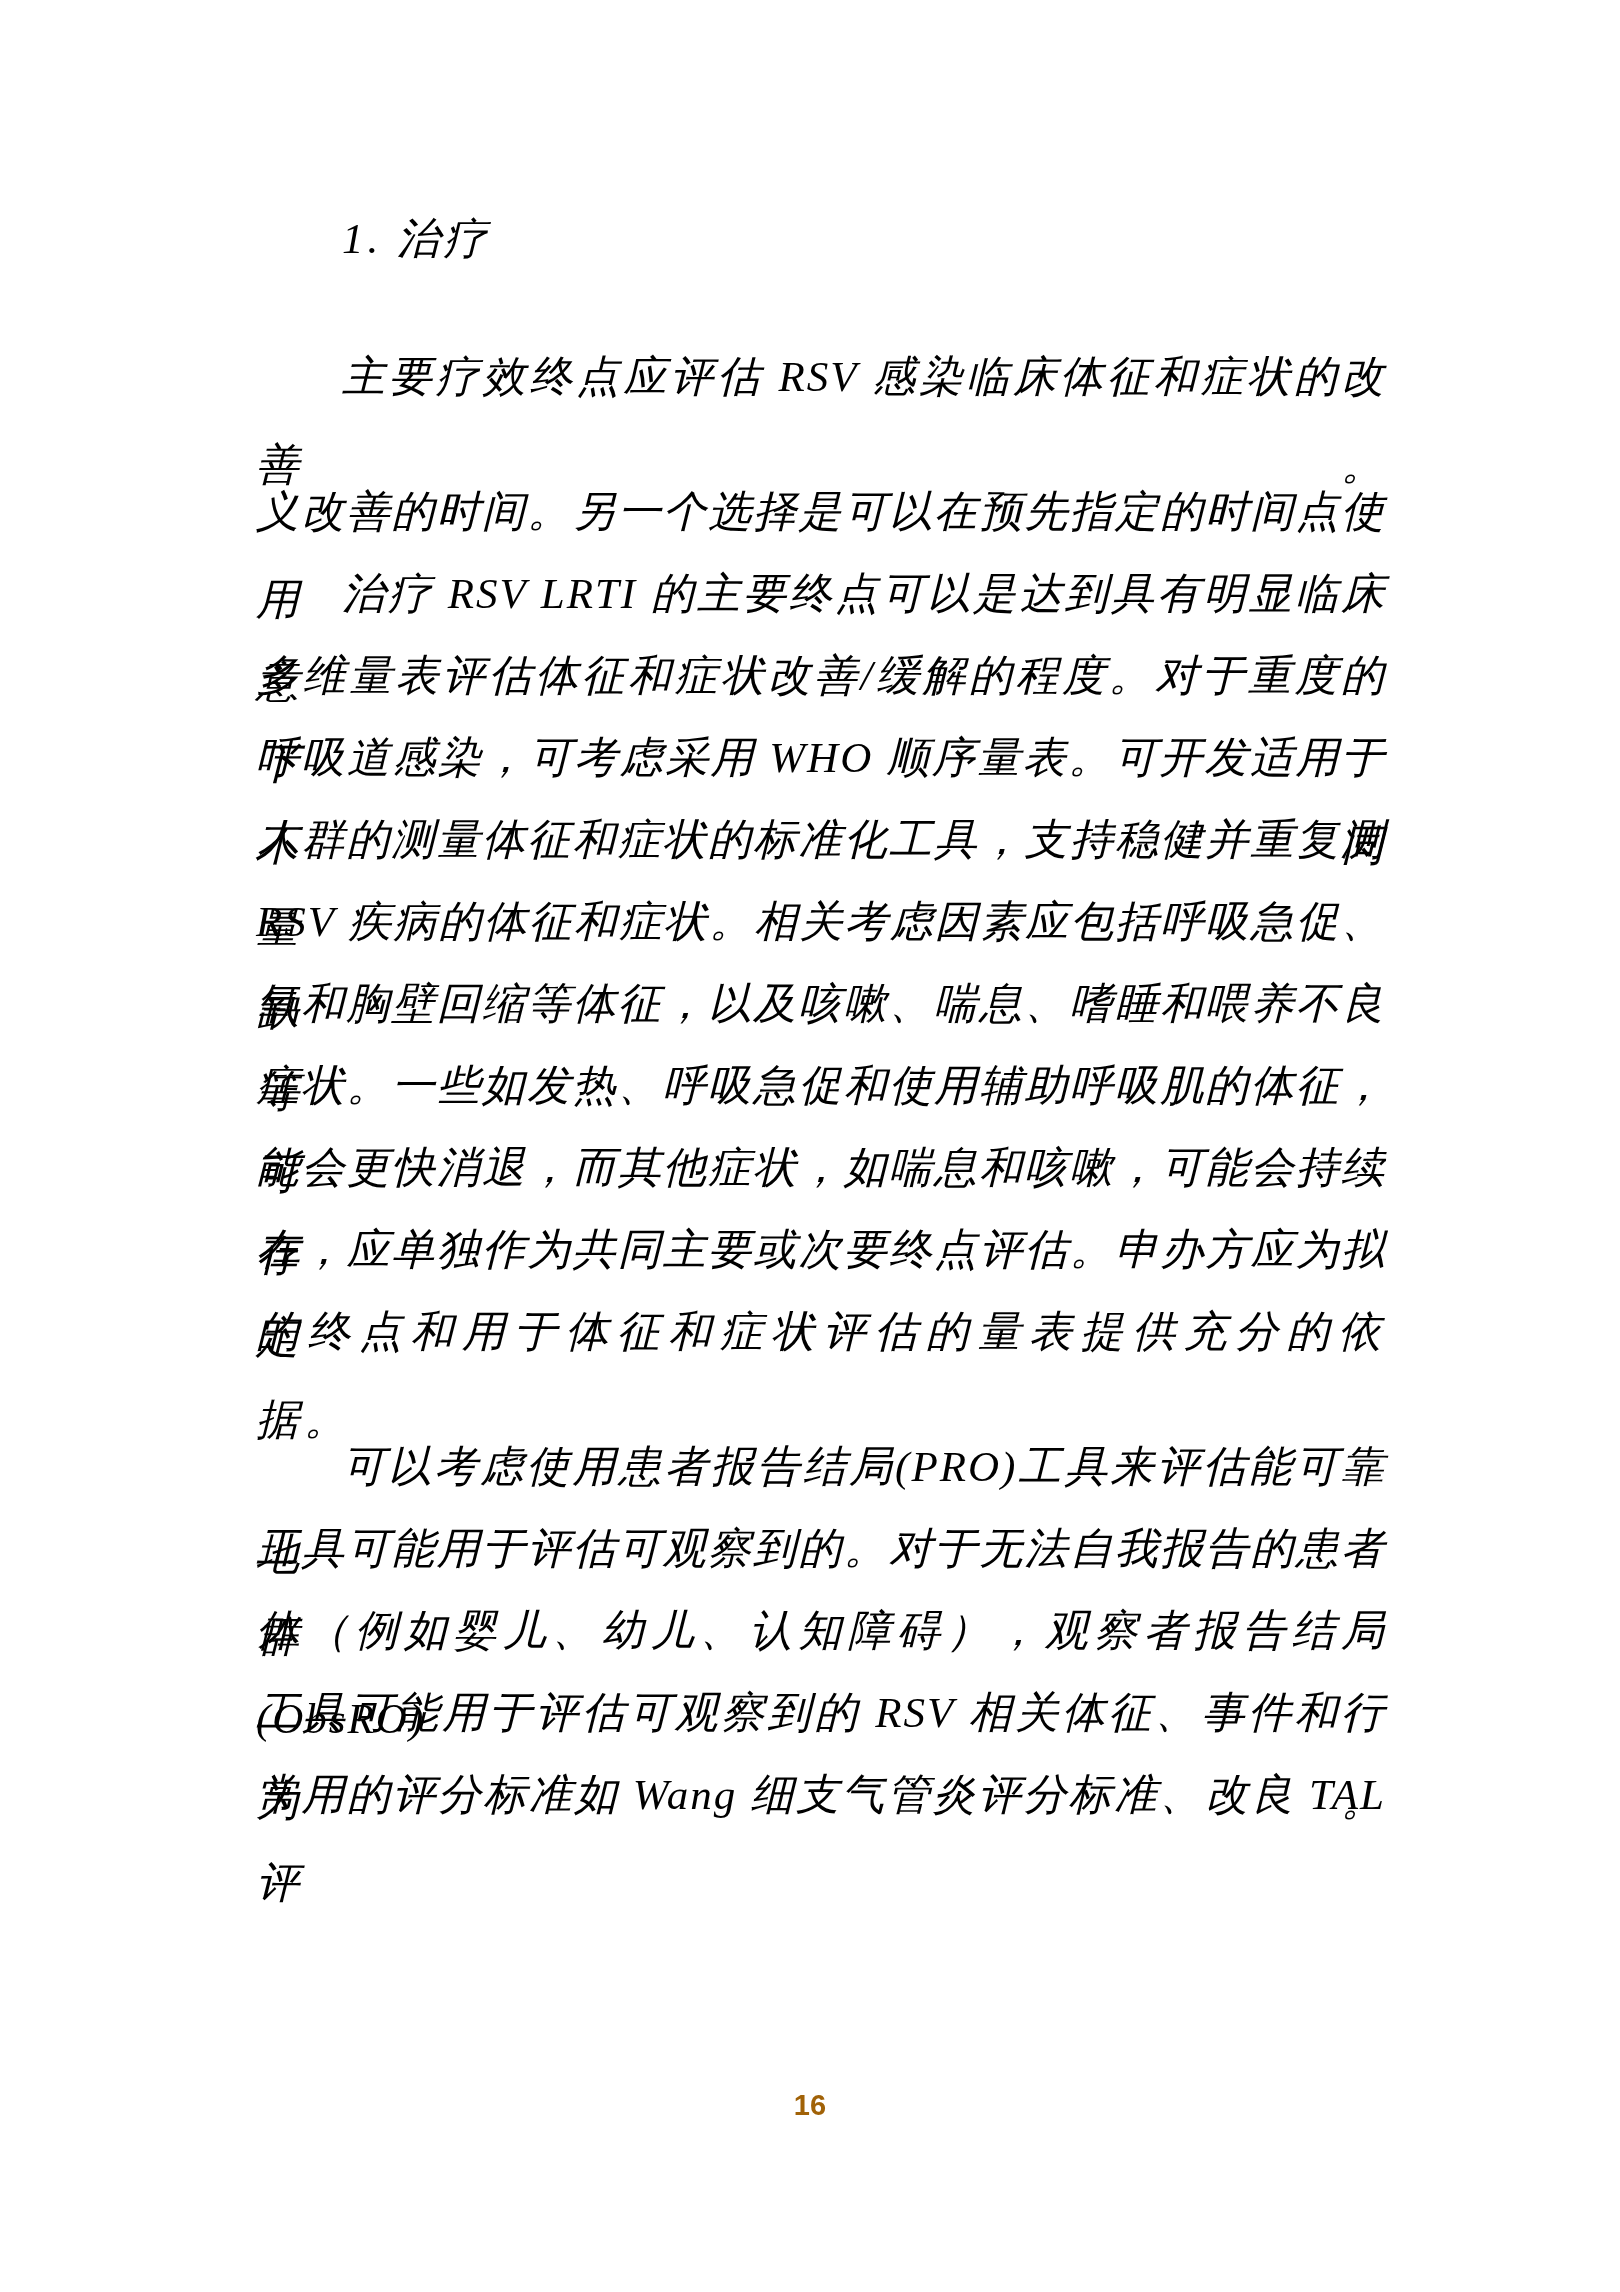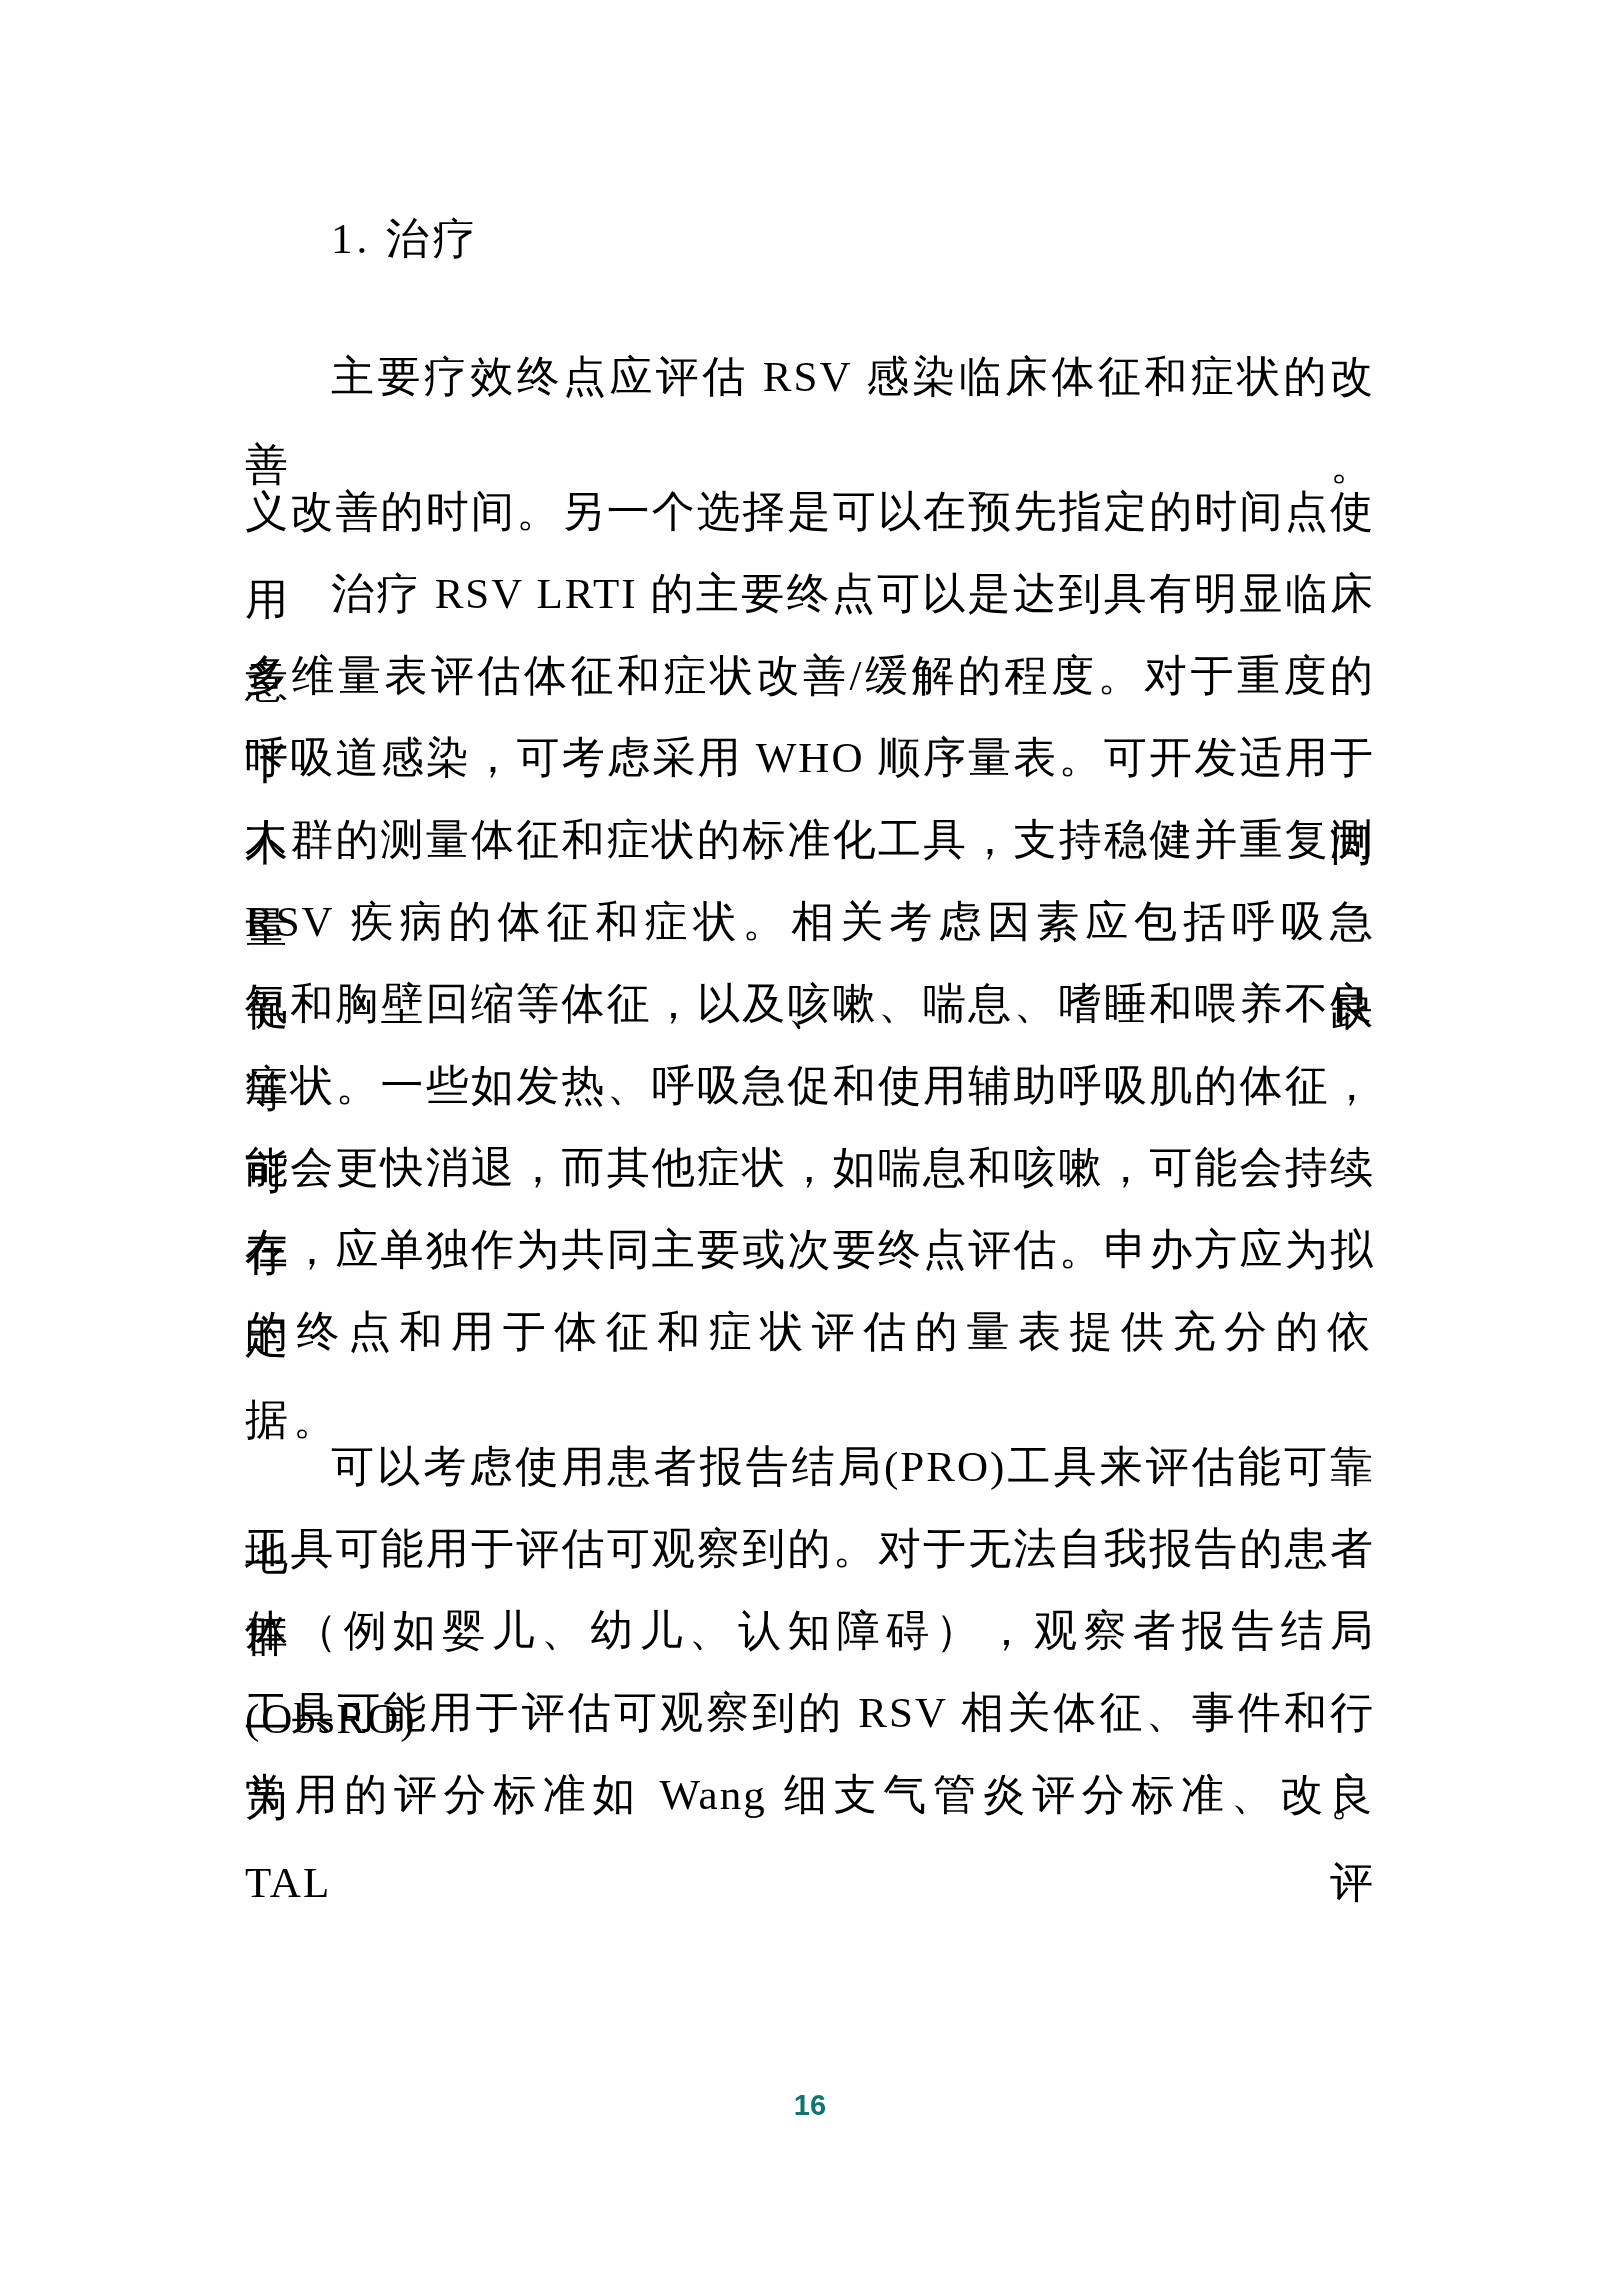--- a/index.html
+++ b/index.html
@@ -11,23 +11,24 @@
     position: relative;
     width: 1620px;
     height: 2293px;
     background: #ffffff;
     color: #000000;
     font-family: "Liberation Serif", "DejaVu Serif", serif;
     overflow: hidden;
   }
   .content {
     position: absolute;
-    left: 245px;
+    left: 256px;
     top: 198px;
     width: 1130px;
+    font-style: italic;
   }
   .heading {
     height: 82px;
     line-height: 82px;
     font-size: 43px;
     text-indent: 86px;
     letter-spacing: 3.9px;
     white-space: nowrap;
   }
   .paragraph {
@@ -53,21 +54,21 @@
     position: absolute;
     top: 2086px;
     left: 0;
     width: 100%;
     height: 39px;
     line-height: 39px;
     text-align: center;
     font-family: "Liberation Sans", "DejaVu Sans", sans-serif;
     font-weight: bold;
     font-size: 29px;
-    color: #0f766e;
+    color: #a16207;
   }
 </style>
 </head>
 <body>
 
 <div class="page">
   <div class="content">
     <div class="heading">1. 治疗</div>
     <div>
         <div class="paragraph">

